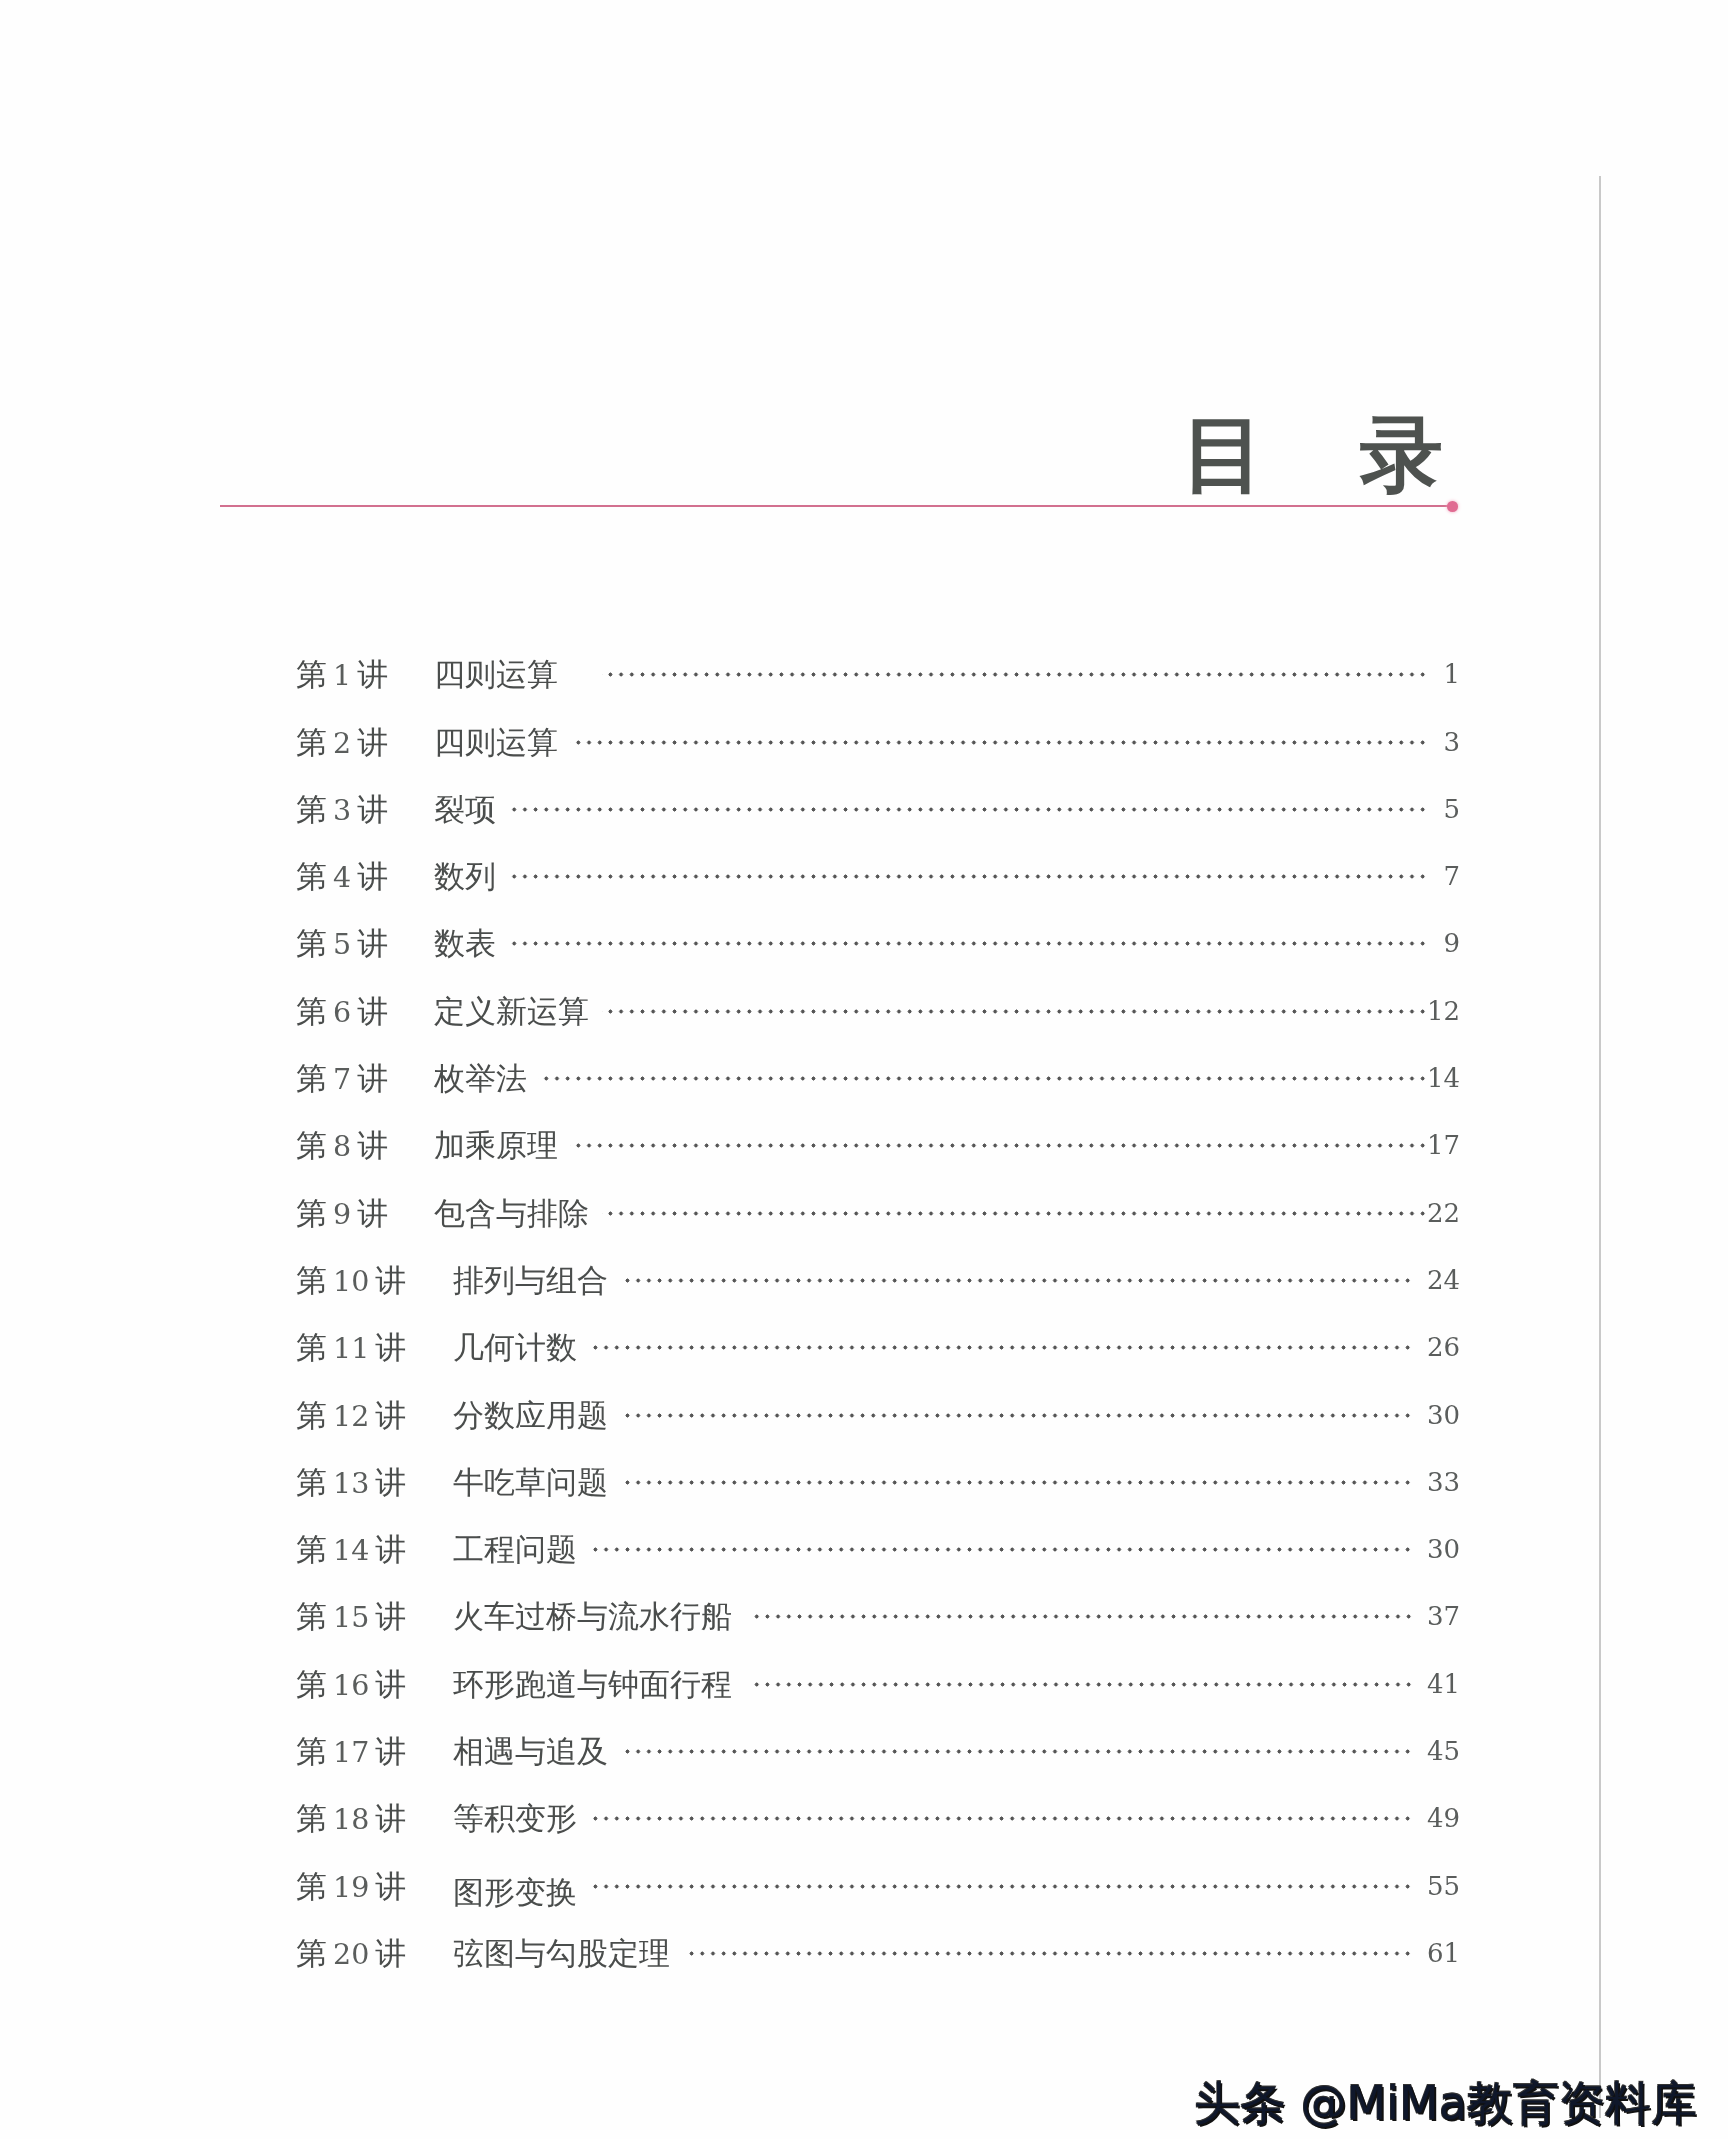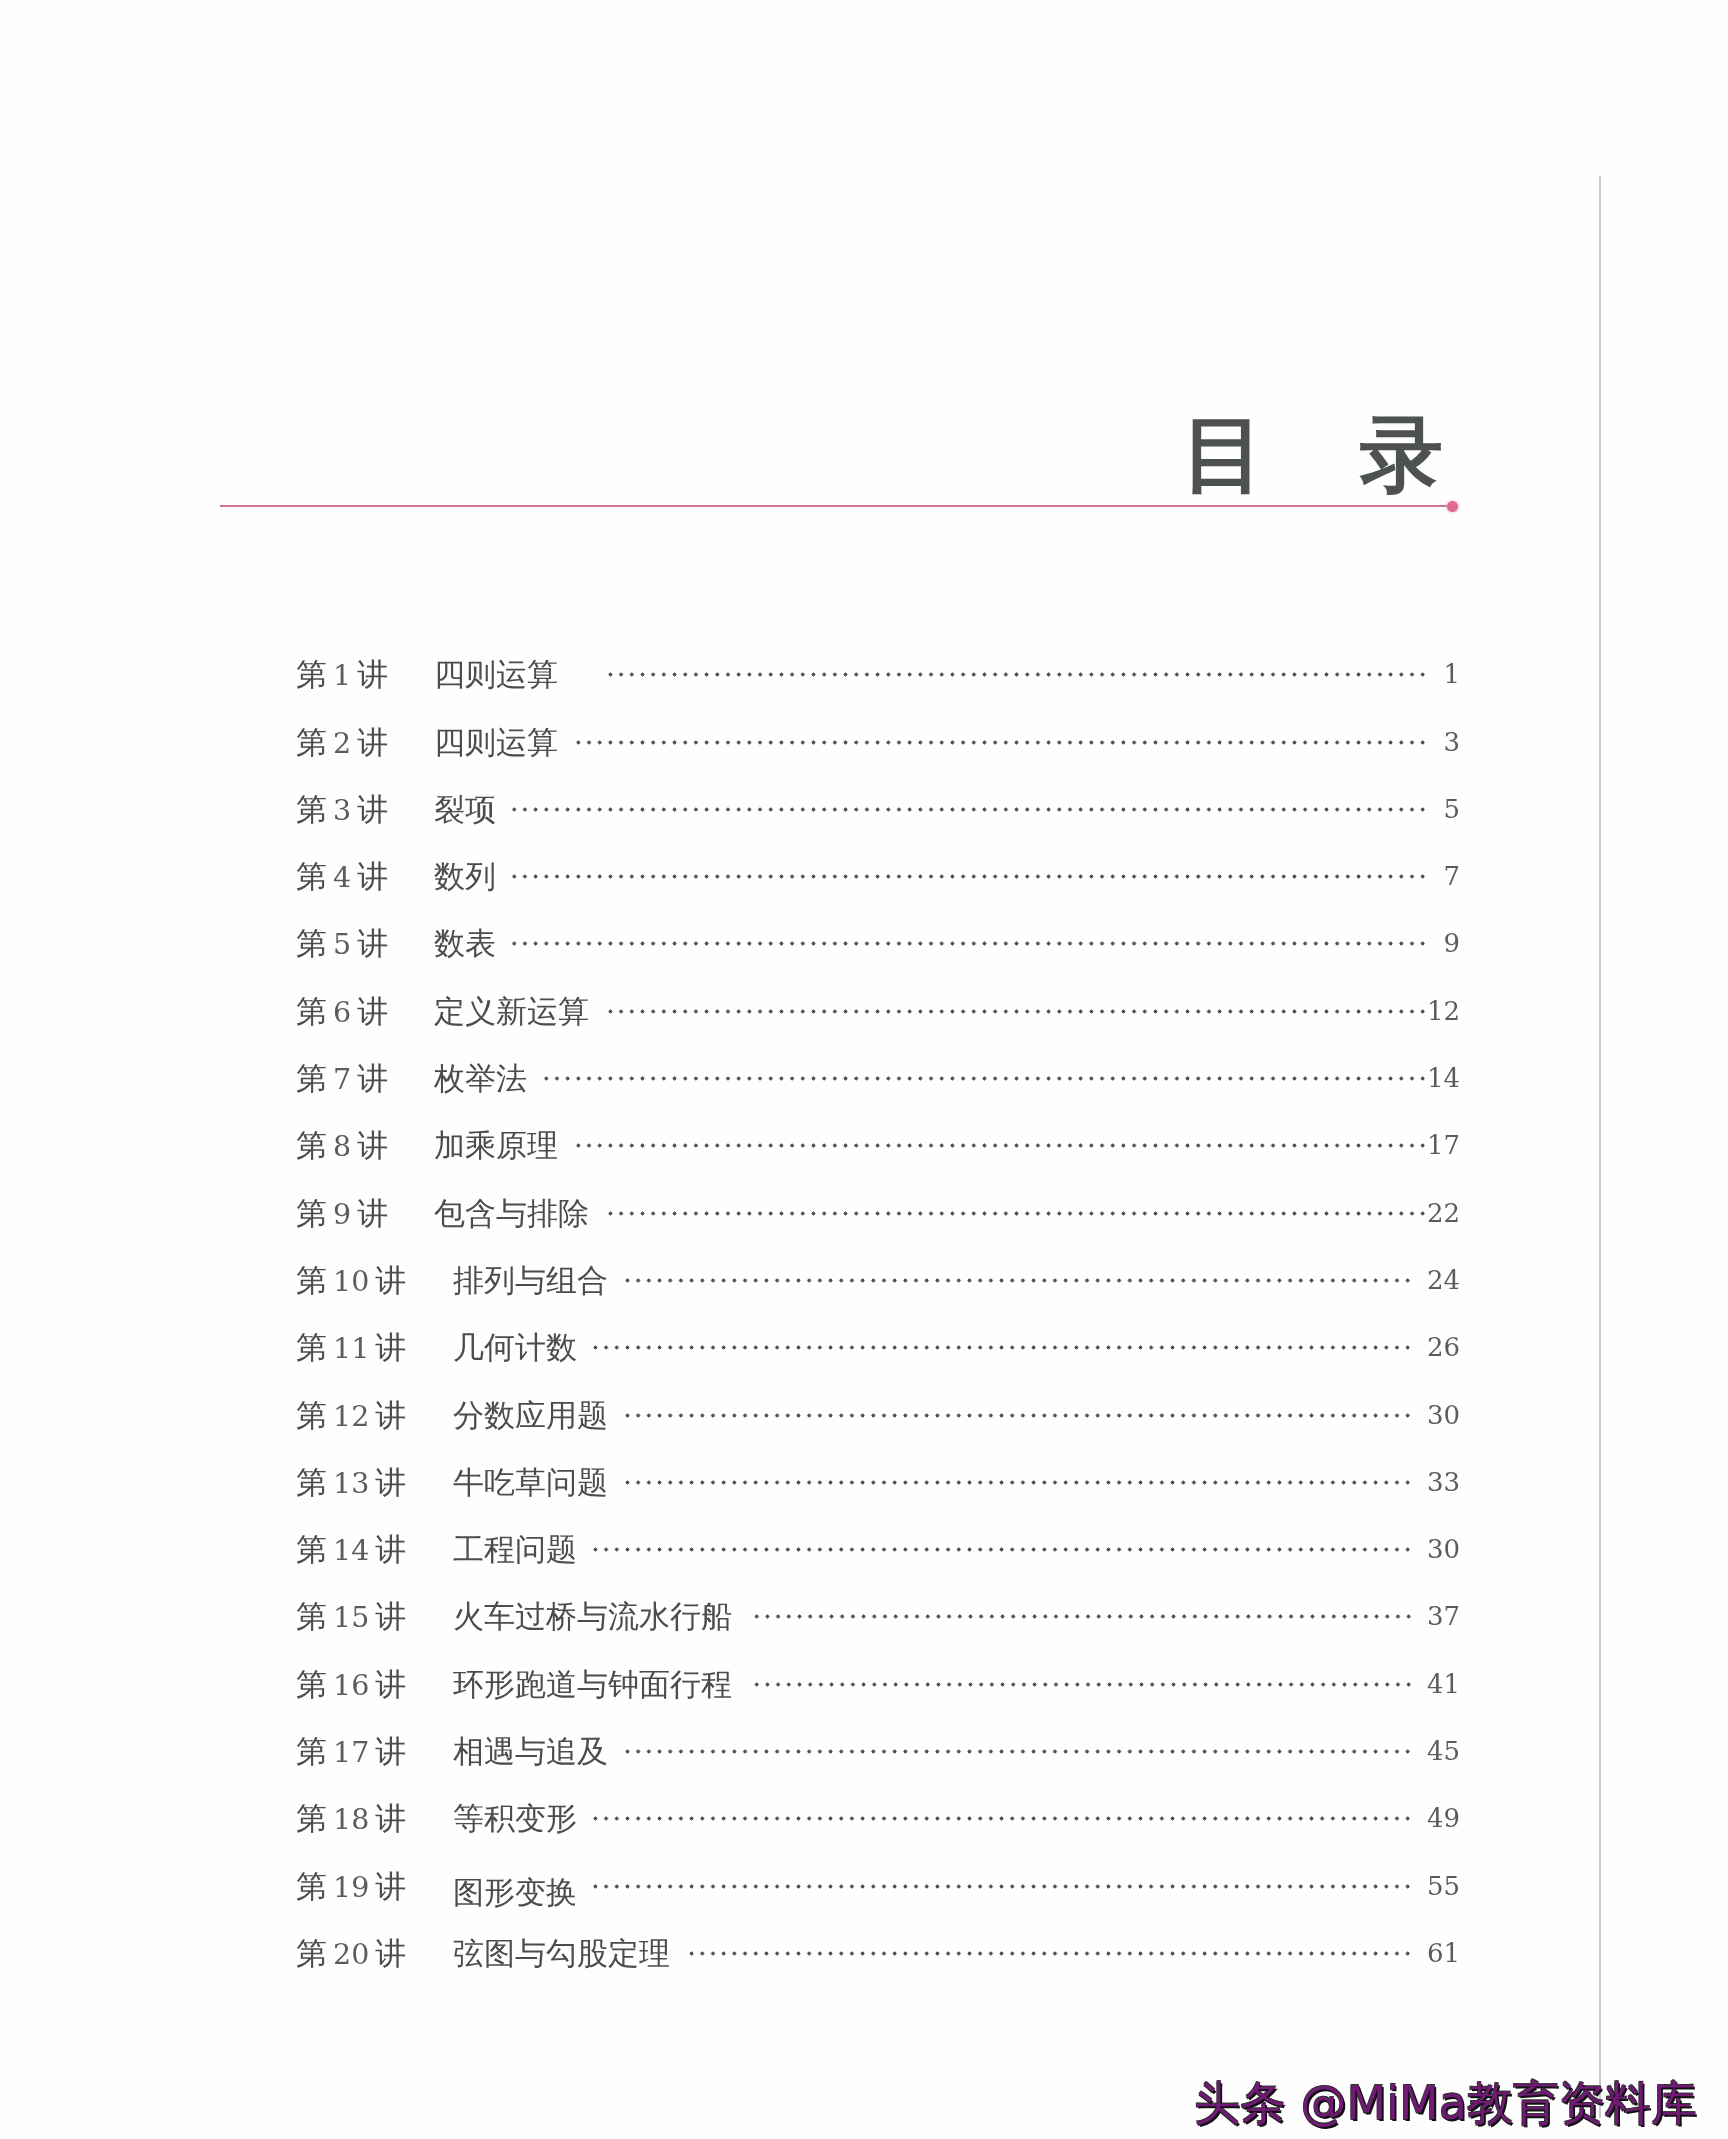--- a/index.html
+++ b/index.html
@@ -42,21 +42,21 @@
     position:absolute; top:19px; height:4.8px;
     background-image:radial-gradient(circle, #555 0 1.8px, transparent 2.1px);
     background-size:10.7px 4.8px; background-repeat:repeat-x; background-position:right center;
   }
   .toc-row .page-num {
     position:absolute; right:0; top:0; width:36px; text-align:right;
     font-family:"DejaVu Serif", "Liberation Serif", serif; font-size:26px; color:#5a5d5c;
   }
   .watermark {
     position:absolute; left:1194px; top:2073px; font-size:46px;
-    color:#701a75; white-space:nowrap;
+    color:#0f172a; white-space:nowrap;
     text-shadow:1.8px 1.8px 0 #111, -0.6px -0.6px 0 #333, 0.6px -0.6px 0 #333, -0.6px 0.6px 0 #333;
     font-family:"DejaVu Sans", "Liberation Sans", sans-serif;
   }
 </style>
 </head>
 <body>
 
 <div class="page-edge"></div>
 
 <div class="title">

